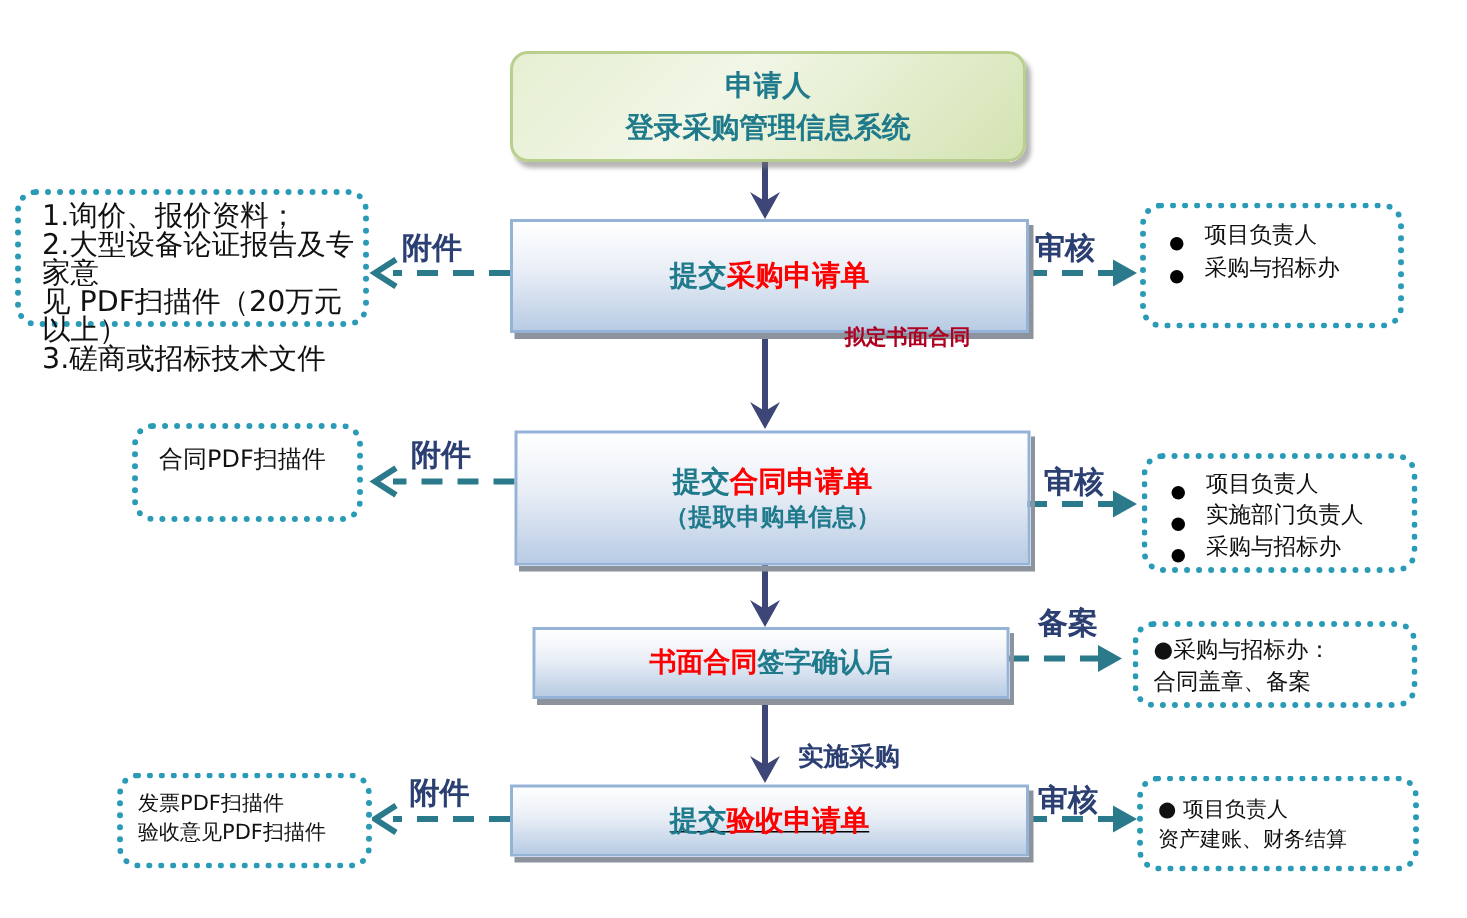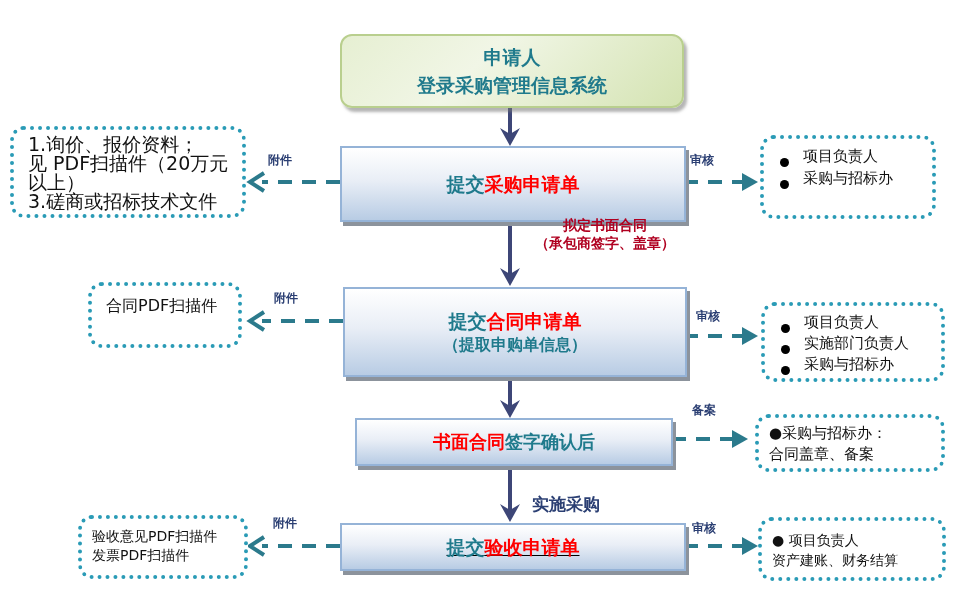--- a/index.html
+++ b/index.html
@@ -37,21 +37,21 @@
   .note {
     border: 4px dotted #2a9bb6;
     border-radius: 14px;
     background: #fff;
     font-size: 14px; line-height: 18px; color: #111;
     box-sizing: border-box;
   }
   .note .li { display: flex; align-items: flex-end; }
   .note .dot { display: inline-block; width: 9px; height: 9px; border-radius: 50%; background: #000; margin-right: 14px; flex: none; }
 
-  .edge-label { font-weight: bold; font-size: 12px; color: #2b3f73; }
+  .edge-label { font-weight: bold; font-size: 20px; color: #2b3f73; }
   .mid-label { font-size: 14px; line-height: 18px; color: #b00020; text-align: center; font-weight: bold; }
 
   svg.lines { position: absolute; left: 0; top: 0; }
 </style>
 </head>
 <body>
 
 <svg class="lines" width="978" height="612">
   <defs>
     <marker id="navyHead" markerWidth="10" markerHeight="10" refX="5" refY="8" orient="auto" markerUnits="userSpaceOnUse">
@@ -115,38 +115,38 @@
 </div>
 
 <div class="abs step" style="left:340px; top:146px; width:342px; height:72px;">
   <div>
     <span class="teal">提交</span><span class="red">采购申请单</span>
   </div>
 </div>
 <div class="abs edge-label" style="left:268px; top:152px;">附件</div>
 <div class="abs note" style="left:10px; top:126px; width:236px; height:92px; padding:5px 0 0 14px; font-size:19px; line-height:19px;">
   <div>1.询价、报价资料；</div>
+  <div>2.大型设备论证报告及专家意</div>
   <div>见 PDF扫描件（20万元以上）</div>
   <div>3.磋商或招标技术文件</div>
 </div>
 <div class="abs edge-label" style="left:690px; top:152px;">审核</div>
 <div class="abs note" style="left:760px; top:135px; width:176px; height:84px; padding:6px 0 0 16px; font-size:15px; line-height:22px;">
   <div class="li">
       <span class="dot"></span>
       <span>项目负责人</span>
     </div>
   <div class="li">
       <span class="dot"></span>
       <span>采购与招标办</span>
     </div>
 </div>
 
 <div class="abs mid-label" style="left:520px; top:216px; width:170px;">
   <div>拟定书面合同</div>
-  <div>（承包商签字、盖章）</div>
 </div>
 
 <div class="abs step" style="left:343px; top:287px; width:340px; height:86px;">
   <div>
     <span class="teal">提交</span><span class="red">合同申请单</span>
   </div>
   <div class="sub">（提取申购单信息）</div>
 </div>
 <div class="abs edge-label" style="left:274px; top:290px;">附件</div>
 <div class="abs note" style="left:88px; top:282px; width:154px; height:66px; padding:10px 0 0 14px; font-size:16px; line-height:19px;">
@@ -181,20 +181,20 @@
 
 <div class="abs edge-label" style="left:532px; top:493px; font-size:17px;">实施采购</div>
 
 <div class="abs step" style="left:340px; top:523px; width:342px; height:44px;text-decoration:underline;">
   <div>
     <span class="teal">提交</span><span class="red">验收申请单</span>
   </div>
 </div>
 <div class="abs edge-label" style="left:273px; top:515px;">附件</div>
 <div class="abs note" style="left:78px; top:515px; width:170px; height:64px; padding:8px 0 0 10px; font-size:14px; line-height:19px;">
+  <div>发票PDF扫描件</div>
   <div>验收意见PDF扫描件</div>
-  <div>发票PDF扫描件</div>
 </div>
 <div class="abs edge-label" style="left:692px; top:520px;">审核</div>
 <div class="abs note" style="left:758px; top:517px; width:188px; height:64px; padding:9px 0 0 10px; font-size:14px; line-height:20px;">
   <div>● 项目负责人</div>
   <div>资产建账、财务结算</div>
 </div>
 
 </body></html>

